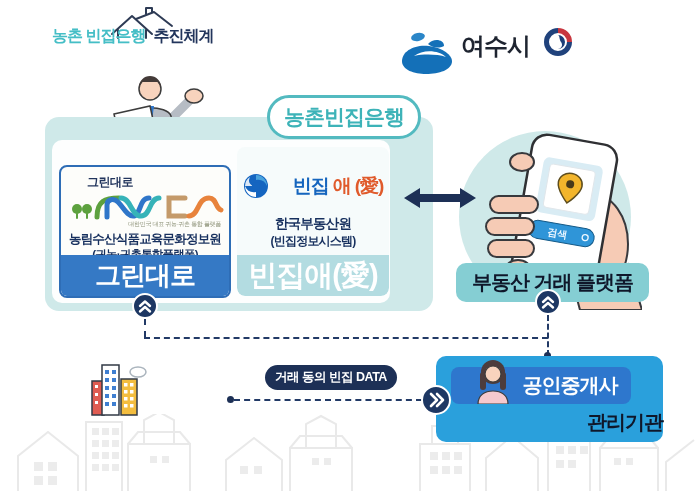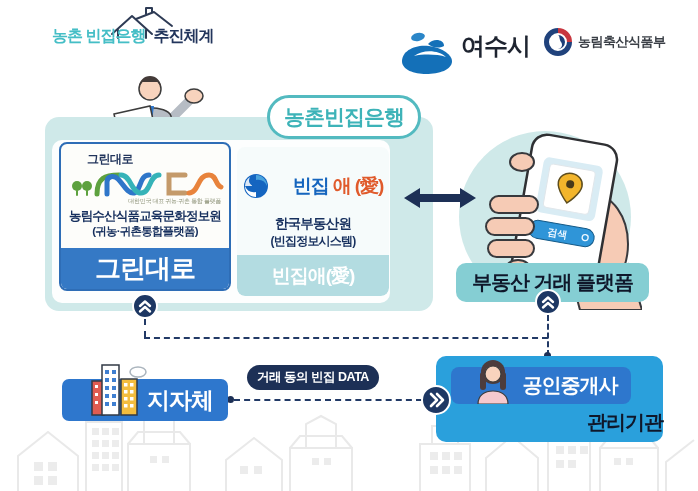--- a/index.html
+++ b/index.html
@@ -20,40 +20,40 @@
 
   
   .person{left:88px;top:74px;z-index:1;}
   .teal-box{left:45px;top:117px;width:388px;height:194px;background:#cfe9e9;border-radius:14px;z-index:2;}
   .hand-circle{left:459px;top:131px;width:172px;height:172px;background:#cfe9e9;border-radius:50%;z-index:1;}
   .badge{left:267px;top:95px;width:154px;height:44px;background:#ffffff;border:3px solid #53bac0;
          border-radius:22px;display:flex;align-items:center;justify-content:center;z-index:5;
          font-size:21px;font-weight:900;color:#3db3b8;letter-spacing:-1px;}
   .white-inner{left:52px;top:140px;width:338px;height:163px;background:#fdfefe;border-radius:10px;z-index:3;}
 
-  .left-card{left:59px;top:142px;width:172px;height:149px;background:#fdfdfa;border:2px solid #2e6db6;
+  .left-card{left:59px;top:165px;width:172px;height:133px;background:#fdfdfa;border:2px solid #2e6db6;
              border-radius:8px;z-index:4;overflow:hidden;}
   .gd-logo-word{position:absolute;left:26px;top:7px;font-size:12px;font-weight:900;color:#22355c;letter-spacing:-0.5px;}
   .gd-waves{position:absolute;left:8px;top:18px;}
   .gd-caption{position:absolute;right:8px;top:53px;font-size:6px;color:#8a8f74;letter-spacing:-0.3px;}
   .card-org{position:absolute;left:0;width:100%;text-align:center;font-weight:700;color:#17305e;letter-spacing:-0.8px;}
   .left-card .org1{top:64px;font-size:12.5px;}
   .left-card .org2{top:80px;font-size:11.5px;}
   .card-footer{position:absolute;left:0;bottom:0;width:100%;height:41px;display:flex;align-items:center;
                justify-content:center;color:#ffffff;font-weight:900;letter-spacing:-1px;}
   .left-card .card-footer{background:#3579c5;font-size:26px;border-radius:0 0 5px 5px;}
 
   .right-card{left:237px;top:147px;width:152px;height:149px;background:#f6fbfb;border-radius:8px;z-index:4;overflow:hidden;}
   .bj-logo-row{position:absolute;left:0;top:26px;width:100%;display:flex;align-items:center;justify-content:center;gap:4px;}
   .bj-word{font-size:19px;font-weight:900;letter-spacing:-1px;white-space:nowrap;}
   .bj-blue{color:#1565be;margin-left:20px;}
   .bj-orange{color:#e05a2b;}
   .right-card .org1{top:68px;font-size:13.5px;}
   .right-card .org2{top:86px;font-size:12px;}
-  .right-card .card-footer{background:#b3dce1;font-size:19px;border-radius:0 0 8px 8px;}
+  .right-card .card-footer{background:#b3dce1;font-size:29px;border-radius:0 0 8px 8px;}
 
   
   .chev{width:26px;height:26px;border-radius:50%;background:#1d3763;border:2px solid #ffffff;
         display:flex;align-items:center;justify-content:center;z-index:6;}
   .chevA{left:132px;top:293px;}
   .chevB{left:535px;top:289px;}
   .chevC{left:421px;top:385px;width:30px;height:30px;z-index:6;}
 
   .arrow-lr{left:404px;top:185px;z-index:3;}
   .phone{left:460px;top:124px;z-index:3;}
@@ -70,21 +70,21 @@
   .dash-h2{left:234px;top:399px;width:188px;border-top:2px dashed #223a66;}
   .conn-dot{width:7px;height:7px;border-radius:50%;background:#1d3056;z-index:3;}
   .dot1{left:544px;top:352px;}
   .dot2{left:227px;top:396px;}
 
   
   .jijache{left:62px;top:379px;width:166px;height:42px;background:#2e77cd;border-radius:7px;z-index:3;
            display:flex;align-items:center;justify-content:center;padding-left:70px;
            font-size:23px;font-weight:900;color:#ffffff;letter-spacing:-1px;}
   .buildings{left:86px;top:357px;z-index:4;}
-  .data-pill{left:247px;top:365px;width:132px;height:25px;background:#1d3056;border-radius:13px;z-index:4;
+  .data-pill{left:265px;top:365px;width:132px;height:25px;background:#1d3056;border-radius:13px;z-index:4;
              display:flex;align-items:center;justify-content:center;
              font-size:12.5px;font-weight:bold;color:#ffffff;letter-spacing:-0.5px;}
   .agency{left:436px;top:356px;width:227px;height:86px;background:#2aa0dc;border-radius:10px;z-index:4;}
   .agency-bar{position:absolute;left:15px;top:11px;width:180px;height:37px;background:#2e77cd;border-radius:8px;
               display:flex;align-items:center;justify-content:center;padding-left:58px;
               font-size:20px;font-weight:900;color:#ffffff;letter-spacing:-1px;}
   .agency-sub{position:absolute;left:0;top:53px;width:100%;text-align:right;
               font-size:20px;font-weight:900;color:#0f172a;letter-spacing:-1px;}
   .agent-icon{position:absolute;left:36px;top:0px;}
 
@@ -171,21 +171,20 @@
     </svg>
     <span class="txt">여수시</span>
   </div>
 
   <div class="abs mafra">
     <svg width="30" height="30" viewBox="0 0 30 30">
       <path d="M15,1 a14,14 0 0 1 14,14 l-5,0 a9,9 0 0 0 -9,-9 z" fill="#c8363f"></path>
       <path d="M29,15 a14,14 0 1 1 -14,-14 l0,5 a9,9 0 1 0 9,9 z" fill="#20427c"></path>
       <path d="M15,8 a7,7 0 0 1 7,7 a7,7 0 0 1 -7,7 c4,-1 5,-4 3,-7 c-2,-3 -1,-6 -3,-7 z" fill="#1d3e78"></path>
     </svg>
-    <span class="txt">농림축산식품부</span>
   </div>
 
   <svg class="abs person" width="124" height="86" viewBox="0 0 124 86">
     <g stroke="#3c3c3c" stroke-width="1.5">
       <path d="M84,44 L102,26" stroke-width="9" stroke-linecap="round" fill="none" stroke="#b6bcc4"></path>
       <path d="M84,44 L102,26" stroke-width="6" stroke-linecap="round" fill="none" stroke="#b6bcc4" opacity="0"></path>
       <ellipse cx="106" cy="22" rx="9" ry="7" fill="#f8d3bd"></ellipse>
       <circle cx="62" cy="15" r="11" fill="#f8d3bd"></circle>
       <path d="M51,13 a11,11 0 0 1 22,0 l-3,-5 l-16,0 z" fill="#443a38" stroke="none"></path>
       <path d="M36,86 L41,42 C45,31 79,31 83,42 L88,86 Z" fill="#b6bcc4"></path>
@@ -283,21 +282,20 @@
       <ellipse cx="62" cy="38" rx="12" ry="9"></ellipse>
       <rect x="30" y="72" width="48" height="17" rx="8.5"></rect>
       <rect x="26" y="94" width="48" height="17" rx="8.5"></rect>
       <rect x="28" y="116" width="46" height="17" rx="8.5"></rect>
       <ellipse cx="58" cy="146" rx="13" ry="10"></ellipse>
     </g>
   </svg>
 
   <div class="abs platform-box">부동산 거래 플랫폼</div>
 
-  <div class="abs jijache">지자체</div>
   <svg class="abs buildings" width="62" height="62" viewBox="0 0 62 62">
     <ellipse cx="52" cy="15" rx="8" ry="5" fill="#ffffff" stroke="#aab4bd" stroke-width="1.5"></ellipse>
     <g stroke="#323a46" stroke-width="1.5">
       <rect x="6" y="24" width="12" height="34" fill="#e05c52"></rect>
       <rect x="16" y="8" width="17" height="50" fill="#ffffff"></rect>
       <rect x="35" y="22" width="16" height="36" fill="#f3bd3f"></rect>
     </g>
     <g fill="#3f7fd1">
       <rect x="19" y="13" width="4" height="4"></rect>
         <rect x="26" y="13" width="4" height="4"></rect>

